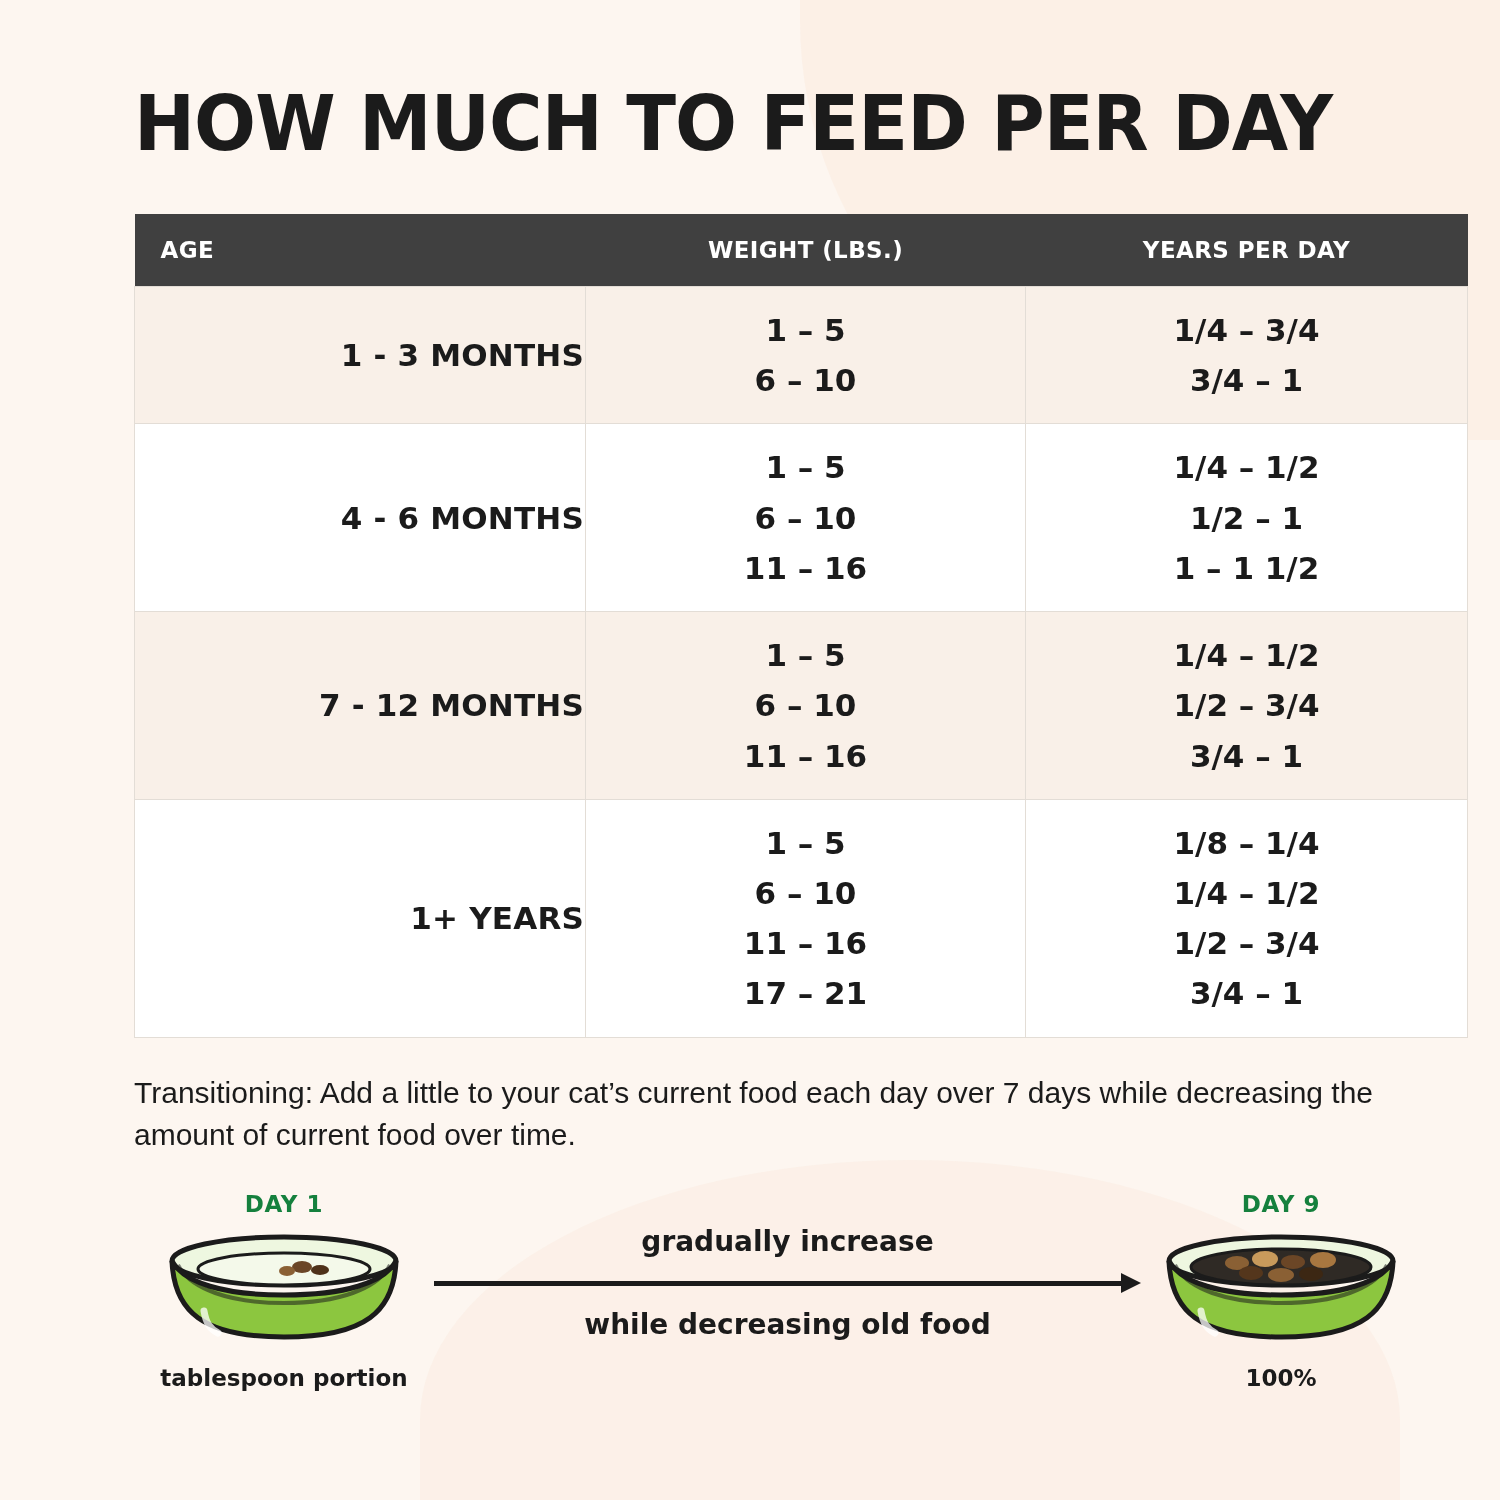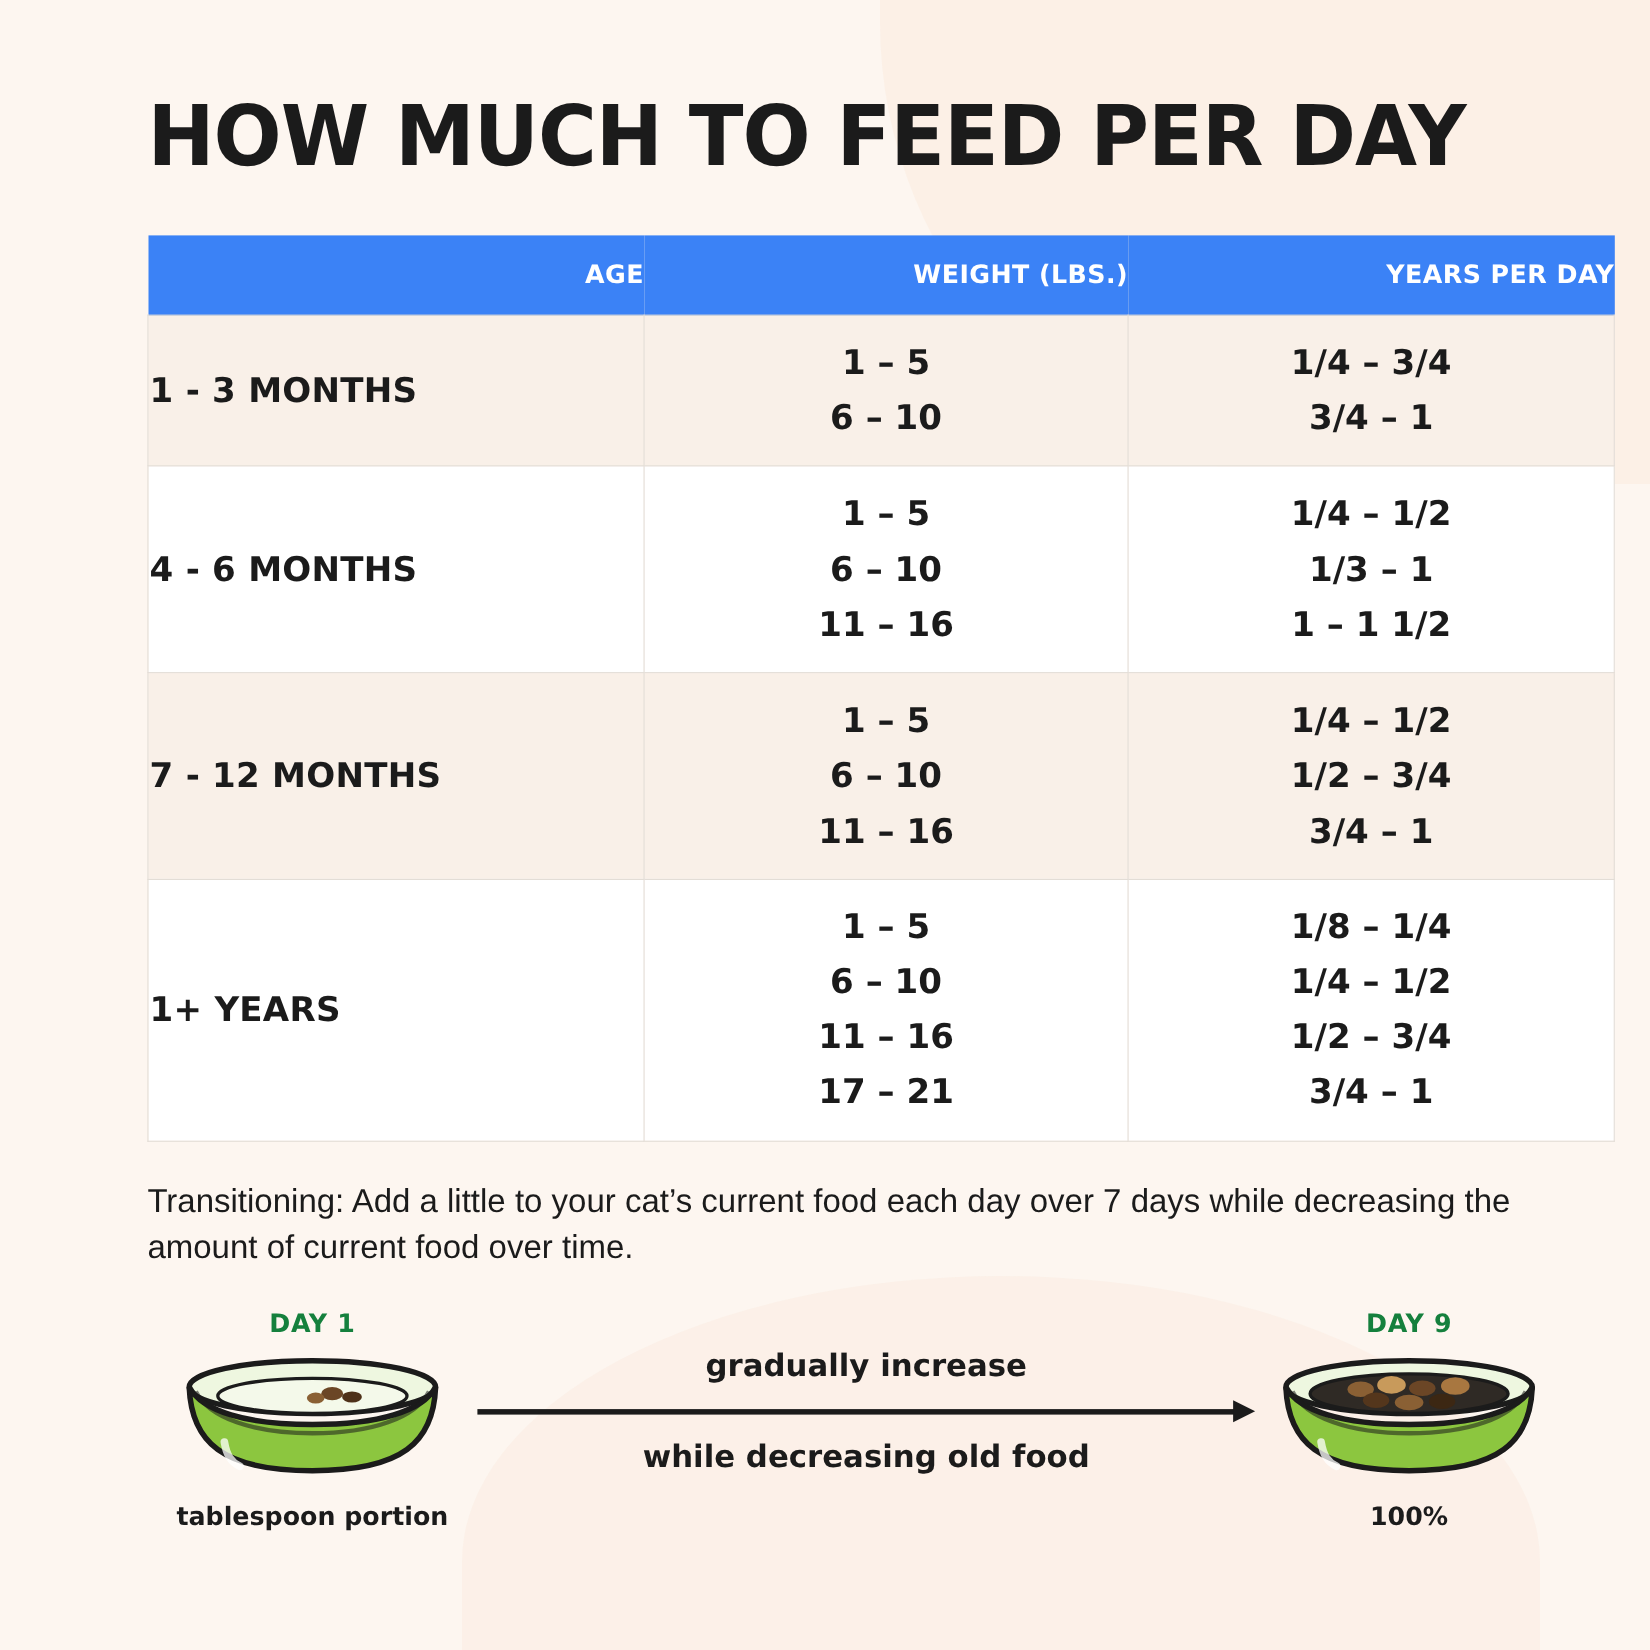--- a/index.html
+++ b/index.html
@@ -51,49 +51,48 @@
     line-height: 1;
     transform: scaleX(0.96);
     transform-origin: left center;
   }
   table.feed-table {
     width: 1307px;
     border-collapse: collapse;
     table-layout: fixed;
   }
   table.feed-table thead th {
-    background: #3b82f6;
+    background: #404040;
     color: #ffffff;
     font-family: "DejaVu Sans", sans-serif;
     font-weight: bold;
     font-size: 23px;
     letter-spacing: .4px;
     padding: 18px 0;
     height: 36px;
     vertical-align: middle;
-    text-align: right;
   }
   th.col-age {
     width: 425px;
     text-align: left;
     padding-left: 26px !important;
   }
   th.col-weight { width: 440px; text-align: center; }
   th.col-cups  { width: 442px; text-align: center; }
 
   table.feed-table td {
     border: 1px solid #e3ddd6;
     vertical-align: middle;
     color: #1b1b1b;
   }
   tr.shade td { background: #f9f0e8; }
   tr.plain td { background: #ffffff; }
 
   td.age-cell {
-    text-align: left;
+    text-align: right;
     font-family: "DejaVu Sans", sans-serif;
     font-weight: bold;
     font-size: 31px;
     letter-spacing: .2px;
   }
   td.num-cell {
     text-align: center;
     font-family: "DejaVu Sans", sans-serif;
     font-weight: bold;
     font-size: 31px;
@@ -213,21 +212,21 @@
 
       <tr class="plain">
         <td class="age-cell">4 - 6 MONTHS</td>
         <td class="num-cell">
           <span class="line">1 – 5</span>
           <span class="line">6 – 10</span>
           <span class="line">11 – 16</span>
         </td>
         <td class="num-cell">
           <span class="line">1/4 – 1/2</span>
-          <span class="line">1/3 – 1</span>
+          <span class="line">1/2 – 1</span>
           <span class="line">1 – 1 1/2</span>
         </td>
       </tr>
 
       <tr class="shade">
         <td class="age-cell">7 - 12 MONTHS</td>
         <td class="num-cell">
           <span class="line">1 – 5</span>
           <span class="line">6 – 10</span>
           <span class="line">11 – 16</span>

